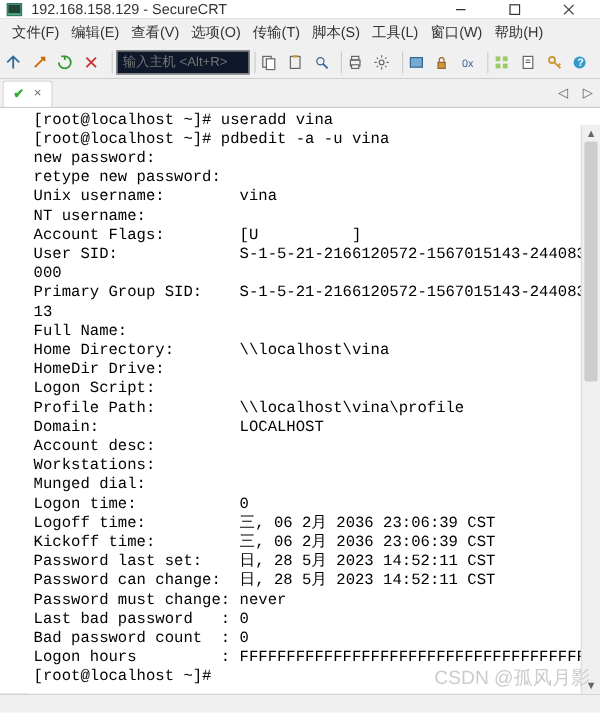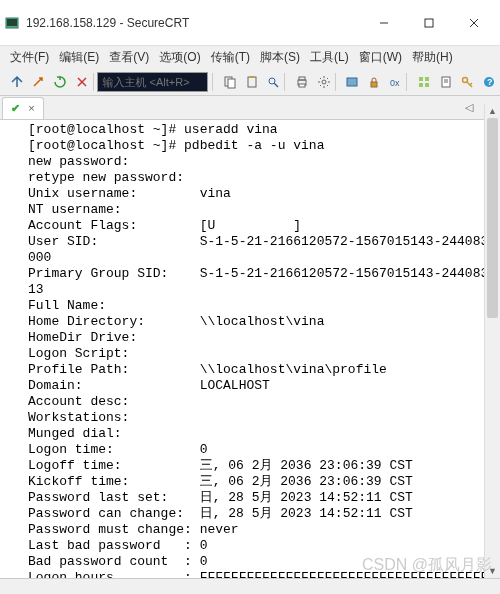--- a/index.html
+++ b/index.html
@@ -1,25 +1,25 @@
 <!DOCTYPE html>
 <html><head>
   <meta charset="utf-8">
   <style>
     * { margin: 0; padding: 0; box-sizing: border-box; }
     body { width: 500px; height: 594px; font-family: "Microsoft YaHei", Arial, sans-serif; font-size: 12px; background: #fff; overflow: hidden; display: flex; flex-direction: column; }
-    .titlebar { display: flex; align-items: center; height: 46px; background: #fff; border-bottom: 1px solid #e0e0e0; padding: 0 4px; }
+    .titlebar { display: flex; align-items: center; height: 16px; background: #fff; border-bottom: 1px solid #e0e0e0; padding: 0 4px; }
     .titlebar .icon { width: 16px; height: 16px; margin-right: 6px; display: flex; align-items: center; justify-content: center; }
     .titlebar .title { flex: 1; color: #333; font-size: 12px; }
     .winbtns { display: flex; }
     .winbtn { width: 45px; height: 28px; display: flex; align-items: center; justify-content: center; color: #666; cursor: pointer; }
     .menubar { display: flex; align-items: center; height: 22px; padding: 0 6px; gap: 2px; color: #333; background: #f0f0f0; }
     .menubar span { padding: 2px 4px; cursor: pointer; font-size: 12px; }
     .toolbar { display: flex; align-items: center; height: 28px; padding: 2px 4px; background: #f0f0f0; border-bottom: 1px solid #ccc; gap: 2px; }
-    .tbtn { width: 20px; height: 20px; display: flex; align-items: center; justify-content: flex-end; cursor: pointer; border-radius: 2px; font-size: 13px; }
+    .tbtn { width: 20px; height: 20px; display: flex; align-items: center; justify-content: flex-start; cursor: pointer; border-radius: 2px; font-size: 13px; }
     .tsep { width: 1px; height: 18px; background: #ccc; margin: 0 2px; }
     .hostinput { flex: 0 0 auto; width: 111px; height: 20px; border: 1px solid #999; padding: 0 4px; font-size: 11px; color: #888; background: #0f172a; }
     .tabbar { display: flex; align-items: center; height: 24px; background: #f0f0f0; border-bottom: 1px solid #ccc; }
     .tab { display: flex; align-items: center; height: 22px; padding: 0 8px; background: #fff; border: 1px solid #ccc; border-bottom: none; border-radius: 3px 3px 0 0; margin-left: 2px; cursor: pointer; font-size: 12px; gap: 4px; }
     .tab .check { color: #3a3; font-weight: bold; font-size: 11px; }
     .tab .x { color: #666; font-size: 11px; margin-left: 4px; }
     .tabbar .spacer { flex: 1; }
     .tabnav { padding: 0 6px; color: #666; cursor: pointer; font-size: 11px; }
     .terminal { flex: 1; background: #fff; color: #000; font-family: "Courier New", monospace; font-size: 13px; line-height: 16px; padding: 2px 4px; overflow: hidden; white-space: pre; position: relative; margin-left: 24px; }
     .statusbar { height: 16px; background: #f0f0f0; border-top: 1px solid #ccc; }

